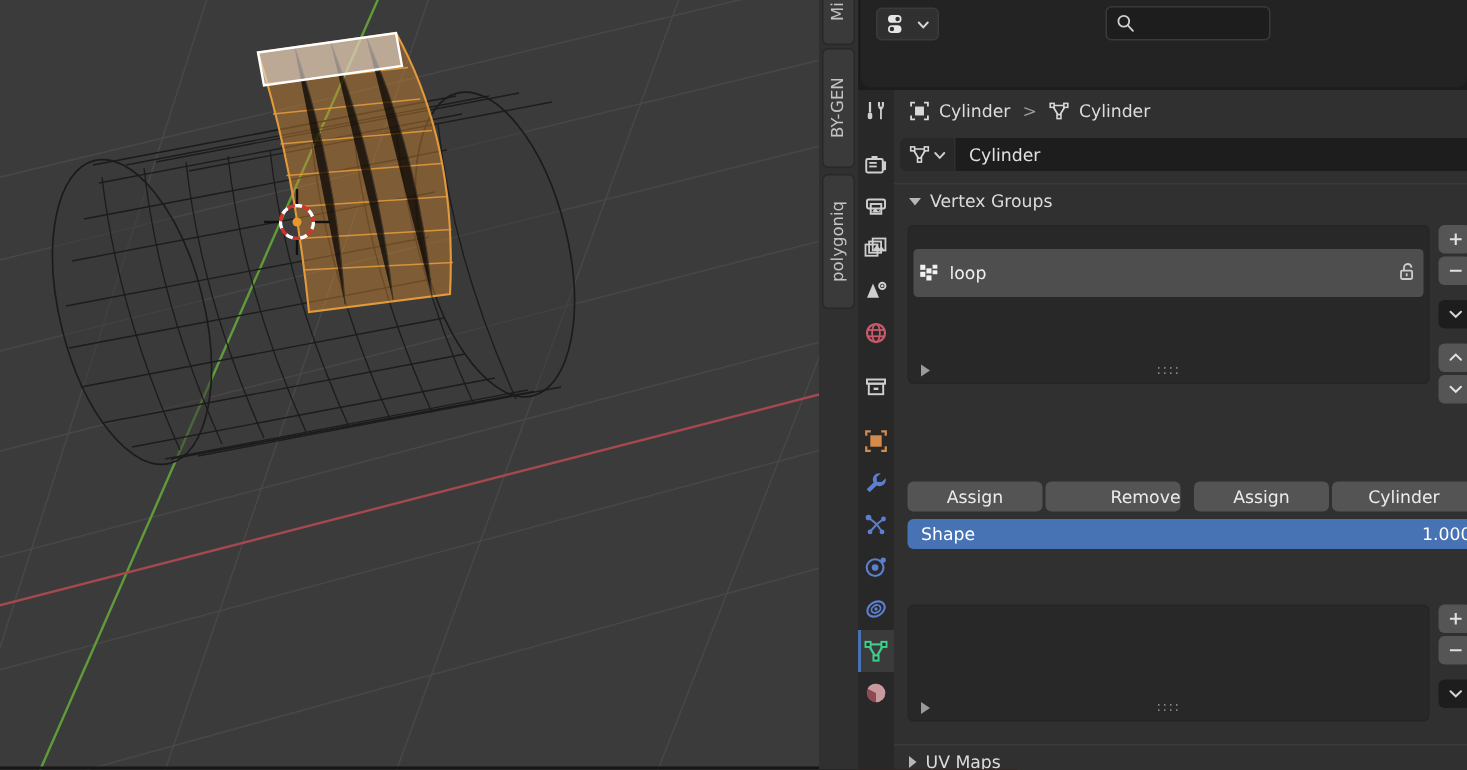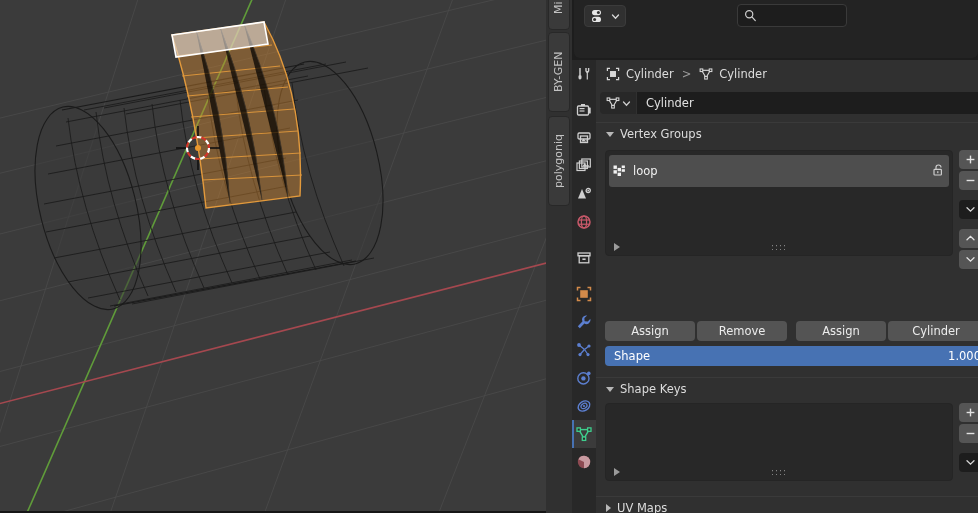--- a/index.html
+++ b/index.html
@@ -179,21 +179,21 @@
 
   
   .uilist {
     position: absolute;
     background: #282828;
     border: 1px solid #252525;
     border-radius: 4px;
     overflow: hidden;
   }
   .uilist-row {
-    margin: 4px 3px 0 3px;
+    margin: 15px 3px 0 3px;
     height: 20px;
     border-radius: 3px;
     display: flex; align-items: center;
     padding: 16px 4px;
   }
   .uilist-row.selected { background: #4e4e4e; }
   .uilist-row .rowlabel { margin-left: 7px; color: #f0f0f0; }
   .uilist-row .lock { margin-left: auto; }
   .uilist-foot {
     position: absolute; left: 0; bottom: 0;
@@ -623,40 +623,36 @@
           <svg width="11" height="11" viewBox="0 0 11 11">
             <path d="M2 3.8 L5.5 7.2 L9 3.8" fill="none" stroke="#e2e2e2" stroke-width="1.3" stroke-linecap="round"></path>
           </svg>
         </div>
       </div>
 
       <div class="btnrow" style="left:9px; top:261px; width:382px;">
         <div class="opbtn" style="width:90px;">
           <span>Assign</span>
         </div>
-        <div class="opbtn" style="width:90px; margin-left:2px;">
+        <div class="opbtn" style="width:90px; margin-left:2px;justify-content:flex-end;">
           <span>Remove</span>
         </div>
         <div class="opbtn" style="width:90px; margin-left:9px;">
           <span>Assign</span>
         </div>
         <div class="opbtn" style="width:96px; margin-left:2px;">
           <span>Cylinder</span>
         </div>
       </div>
 
       <div class="slider" style="left:9px; top:286px; width:382px;">
         <span class="s-label">Shape</span>
         <span class="s-value">1.000</span>
       </div>
 
-      <div class="panel-head topline" style="top:317px;">
-        <span class="tri tri-down"></span>
-        <span>Shape Keys</span>
-      </div>
 
       <div class="uilist" style="left:9px; top:343px; width:348px; height:78px;">
         <div class="uilist-foot">
           <span class="expand-tri"></span>
         </div>
         <span class="grip">::::</span>
       </div>
 
       <div class="sidebtns" style="left:363px; top:343px;">
         <div class="sidebtn">

